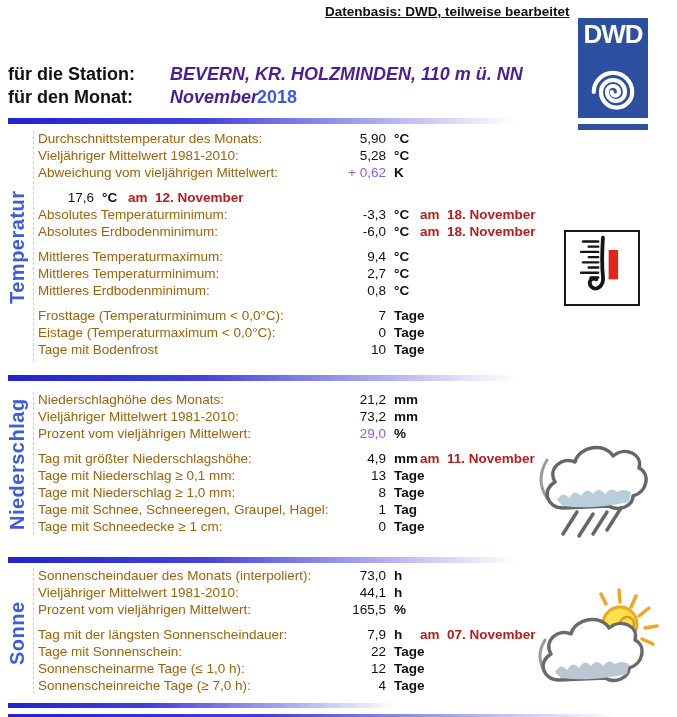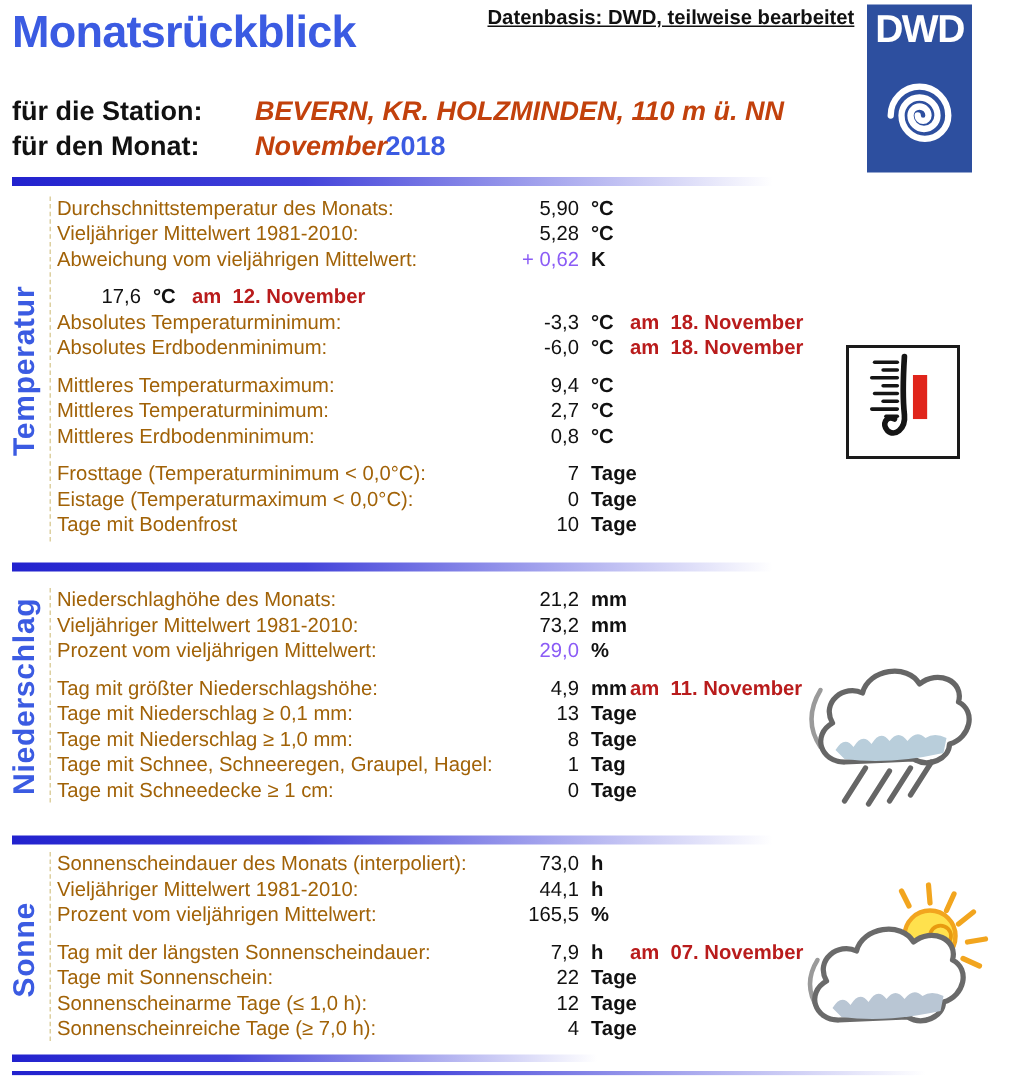--- a/index.html
+++ b/index.html
@@ -2,29 +2,29 @@
 <html><head>
 <meta charset="utf-8">
 <style>
   html,body{margin:0;padding:0;background:#fff;}
   .page{position:relative;width:677px;height:717px;background:#fff;overflow:hidden;
         font-family:"Liberation Sans","DejaVu Sans",sans-serif;color:#111;}
 
   
   .title{position:absolute;left:8px;top:5px;font-size:30px;font-weight:bold;color:#3B5BE2;letter-spacing:-0.5px;}
   .databasis{position:absolute;left:325px;top:4px;font-size:13.5px;font-weight:bold;color:#111;text-decoration:underline;}
-  .logo{position:absolute;left:578px;top:3px;width:70px;height:112px;background:#2D4F9F;text-align:center;}
+  .logo{position:absolute;left:578px;top:18px;width:70px;height:112px;background:#2D4F9F;text-align:center;}
   .logo-text{display:block;margin-top:1px;font-size:26px;font-weight:bold;color:#fff;letter-spacing:-1px;}
   .logo svg{display:block;margin:6px auto 0 auto;}
 
   .meta-row{position:absolute;left:0;width:560px;height:20px;font-size:18px;}
   .meta-row.station{top:64px;}
   .meta-row.month{top:87px;}
   .m-lbl{position:absolute;left:8px;font-weight:bold;color:#111;}
-  .m-val{position:absolute;left:170px;font-weight:bold;font-style:italic;color:#c2410c;}
+  .m-val{position:absolute;left:170px;font-weight:bold;font-style:italic;color:#4c1d95;}
   .m-year{position:absolute;left:257px;font-weight:bold;color:#3B5BE2;}
 
   
   .hbar{position:absolute;left:8px;width:650px;height:6px;
         background:linear-gradient(to right,#2222CE 0%,#4343DA 30%,#ffffff 78%,#ffffff 100%);}
   .hbar.b1{top:118px;} .hbar.b2{top:375px;} .hbar.b3{top:557px;}
   .hbar.bottom-a{top:703px;height:5px;
         background:linear-gradient(to right,#2222CE 0%,#4343DA 22%,#ffffff 60%,#ffffff 100%);}
   .hbar.bottom-b{top:714px;height:3px;width:662px;
         background:linear-gradient(to right,#2222CE 0%,#4343DA 40%,#ffffff 92%,#ffffff 100%);}
@@ -56,21 +56,20 @@
   .icon-box{position:absolute;}
   .thermo{left:564px;top:230px;width:76px;height:76px;background:#fff;border:2px solid #1a1a1a;box-sizing:border-box;}
   .raincloud{left:533px;top:430px;width:122px;height:110px;}
   .suncloud{left:533px;top:588px;width:128px;height:114px;}
 </style>
 </head>
 <body>
 
 <div class="page">
 
-  <div class="title">Monatsrückblick</div>
   <div class="databasis">Datenbasis: DWD, teilweise bearbeitet</div>
 
   <div class="logo">
     <span class="logo-text">DWD</span>
     <svg width="60" height="66" viewBox="0 0 100 100">
       <path d="M18 55 A32 32 0 1 1 82 55 A26 26 0 1 1 30 55 A20 20 0 1 1 70 55 A15 15 0 1 1 40 55 A10 10 0 1 1 60 55 A6 6 0 1 1 48 55" fill="none" stroke="#ffffff" stroke-width="7" stroke-linecap="round"></path>
     </svg>
   </div>
 
   <div class="meta-row station">

